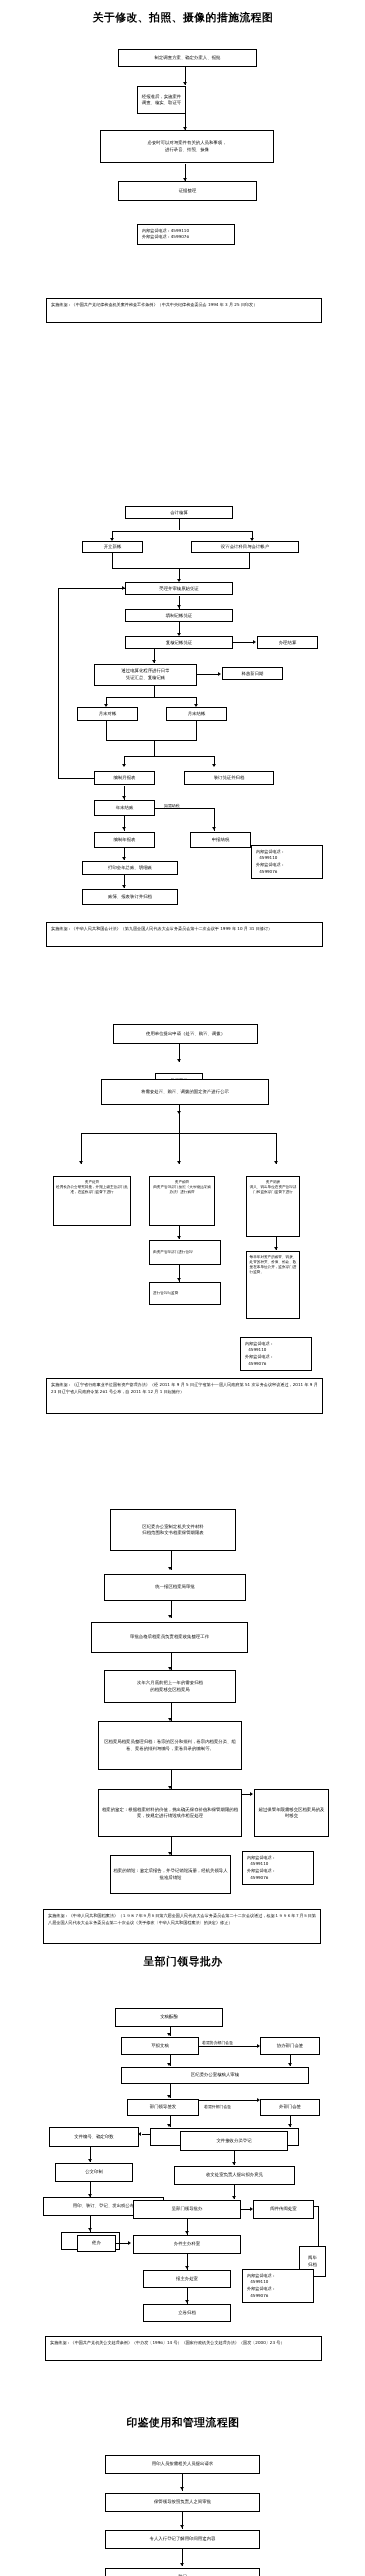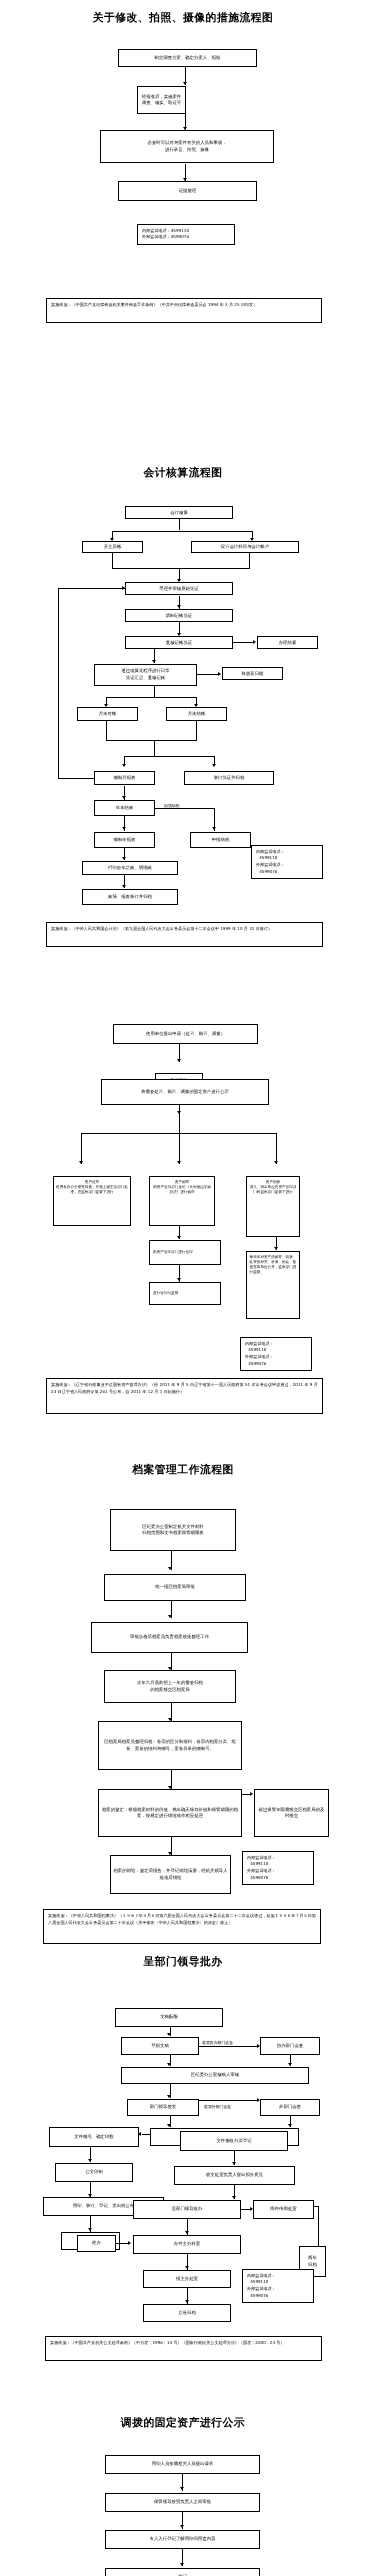--- a/index.html
+++ b/index.html
@@ -97,21 +97,20 @@
 
   <div class="box" style="left:118px; top:181px; width:139px; height:19.6px;">证据整理</div>
 
   <div class="phonebox" style="left:137px; top:224px; width:98px;">
     <div>内部监督电话：4599110</div>
     <div>外部监督电话：4599076</div>
   </div>
 
   <div class="basis" style="left:46px; top:298px; width:276px; height:25px;">实施依据：《中国共产党纪律检查机关案件检查工作条例》（中共中央纪律检查委员会 1994 年 3 月 25 日印发）</div>
 
-  <div class="title" style="top:466px;">会计核算流程图</div>
 
   <div class="box" style="left:125px; top:506px; width:108px; height:13.4px;">会计核算</div>
   <div class="vline thick" style="left:179px; top:519px; height:11.3px;"></div>
   <div class="hline thick" style="left:112px; top:531px; width:140px;"></div>
   <div class="vline thick" style="left:112px; top:531px; height:9.3px;"></div>
   <div class="arrow-d" style="left:110px; top:538px;"></div>
   <div class="vline thick" style="left:252px; top:531px; height:9.3px;"></div>
   <div class="arrow-d" style="left:250px; top:538px;"></div>
 
   <div class="box" style="left:82px; top:541px; width:61px; height:12.4px;">开立新帐</div>
@@ -246,21 +245,20 @@
 
   <div class="phonebox" style="left:240px; top:1337px; width:72px;">
     <div>内部监督电话：</div>
     <div style="padding-left:3.1px;">4599110</div>
     <div>外部监督电话：</div>
     <div style="padding-left:3.1px;">4599076</div>
   </div>
 
   <div class="basis" style="left:46px; top:1378px; width:277px; height:36px;">实施依据：《辽宁省行政事业单位国有资产管理办法》（经 2011 年 9 月 5 日辽宁省第十一届人民政府第 51 次常务会议审议通过，2011 年 9 月 23 日辽宁省人民政府令第 261 号公布，自 2011 年 12 月 1 日起施行）</div>
 
-  <div class="title" style="top:1463px;">档案管理工作流程图</div>
 
   <div class="box" style="left:110px; top:1509px; width:126px; height:42px;">区纪委办公室制定机关文件材料
 归档范围和文书档案保管期限表</div>
   <div class="vline thick" style="left:171px; top:1551px; height:19px;"></div>
   <div class="arrow-d" style="left:168px; top:1567px;"></div>
 
   <div class="box" style="left:104px; top:1574px; width:142px; height:27px;">统一报区档案局审批</div>
   <div class="vline thick" style="left:171px; top:1601px; height:16.5px;"></div>
   <div class="arrow-d" style="left:168px; top:1615px;"></div>
 
@@ -382,21 +380,21 @@
 
   <div class="phonebox" style="left:242px; top:2269px; width:72px;">
     <div>内部监督电话：</div>
     <div style="padding-left:3.1px;">4599110</div>
     <div>外部监督电话：</div>
     <div style="padding-left:3.1px;">4599076</div>
   </div>
 
   <div class="basis" style="left:45px; top:2336px; width:277px; height:25px;">实施依据：《中国共产党机关公文处理条例》（中办发〔1996〕14 号）《国家行政机关公文处理办法》（国发〔2000〕23 号）</div>
 
-  <div class="title" style="top:2416px;">调拨的固定资产进行公示</div>
+  <div class="title" style="top:2416px;">印鉴使用和管理流程图</div>
 
   <div class="box" style="left:105px; top:2455px; width:155px; height:19px;">用印人员按需相关人员提出请求</div>
   <div class="vline thick" style="left:182px; top:2474px; height:16.5px;"></div>
   <div class="arrow-d" style="left:180px; top:2487px;"></div>
 
   <div class="box" style="left:105px; top:2493px; width:155px; height:19px;">保管领导按照负责人之间审批</div>
   <div class="vline thick" style="left:182px; top:2512px; height:16.5px;"></div>
   <div class="arrow-d" style="left:180px; top:2525px;"></div>
 
   <div class="box" style="left:105px; top:2530px; width:155px; height:19px;">专人入行登记了解用印间用途内容</div>

